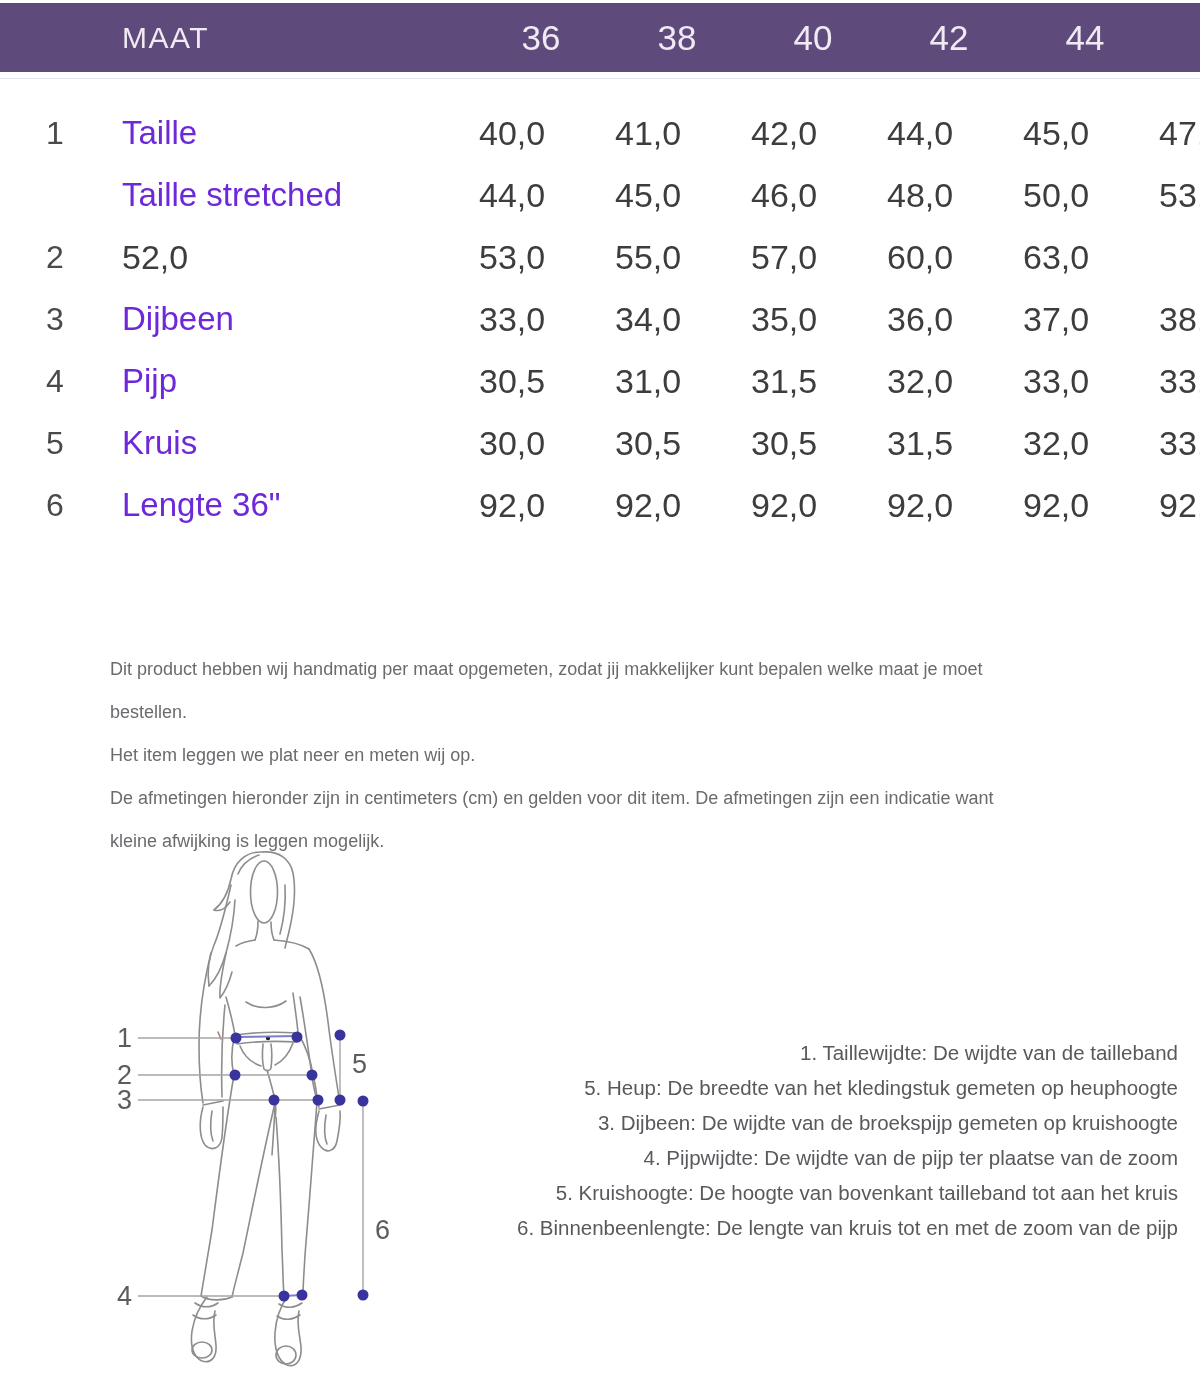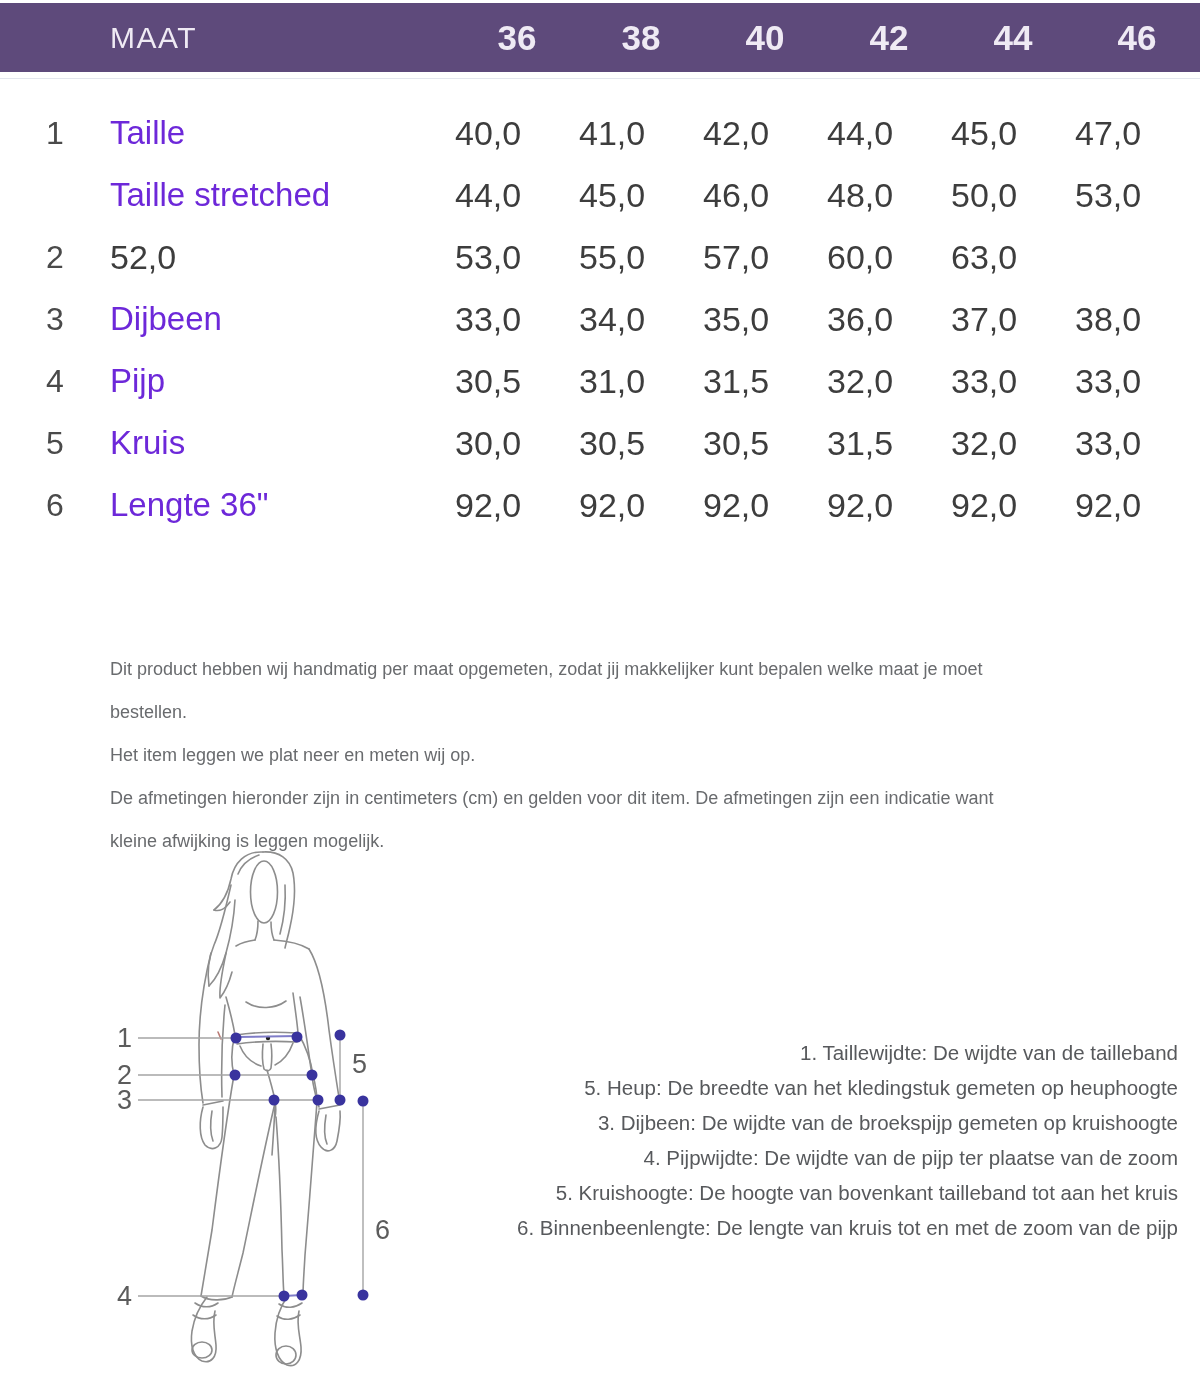--- a/index.html
+++ b/index.html
@@ -3,25 +3,25 @@
 <meta charset="utf-8">
 <style>
   * { margin:0; padding:0; box-sizing:border-box; }
   html,body { width:1200px; height:1382px; background:#ffffff; overflow:hidden;
               font-family:"Liberation Sans", sans-serif; }
   .page { position:relative; width:1200px; height:1382px; }
 
   
   .size-header { position:absolute; top:3px; left:0; width:1200px; height:69px;
                  background:#5e4a7b; padding-left:40px; }
-  .grid-cols { display:grid; grid-template-columns:70px 345px repeat(6,124px); align-items:center; }
+  .grid-cols { display:grid; grid-template-columns:70px 345px repeat(6,124px); align-items:center;gap:12px; }
   .size-header.grid-cols { height:69px; }
   .size-header .hlabel { grid-column:2; color:#efeaf4; font-size:30px; font-weight:300;
                          letter-spacing:1.5px; }
-  .size-header .hcell { text-align:center; color:#efeaf4; font-size:35px; font-weight:700; }
+  .size-header .hcell { text-align:center; color:#efeaf4; font-size:35px; font-weight:400; }
   .header-hairline { position:absolute; top:78px; left:0; width:1200px; height:1px;
                      background:#e3e6ee; }
 
   
   .size-table { position:absolute; top:102px; left:40px; width:1159px; }
   .size-row { height:62px; }
   .size-row .num   { font-size:32px; color:#4a4a4a; font-weight:300; padding-left:6px; }
   .size-row .label { font-size:33px; color:#6d28d9; font-weight:300; }
   .size-row .val   { font-size:34px; color:#3d3d3d; font-weight:300; text-align:left; }
 

